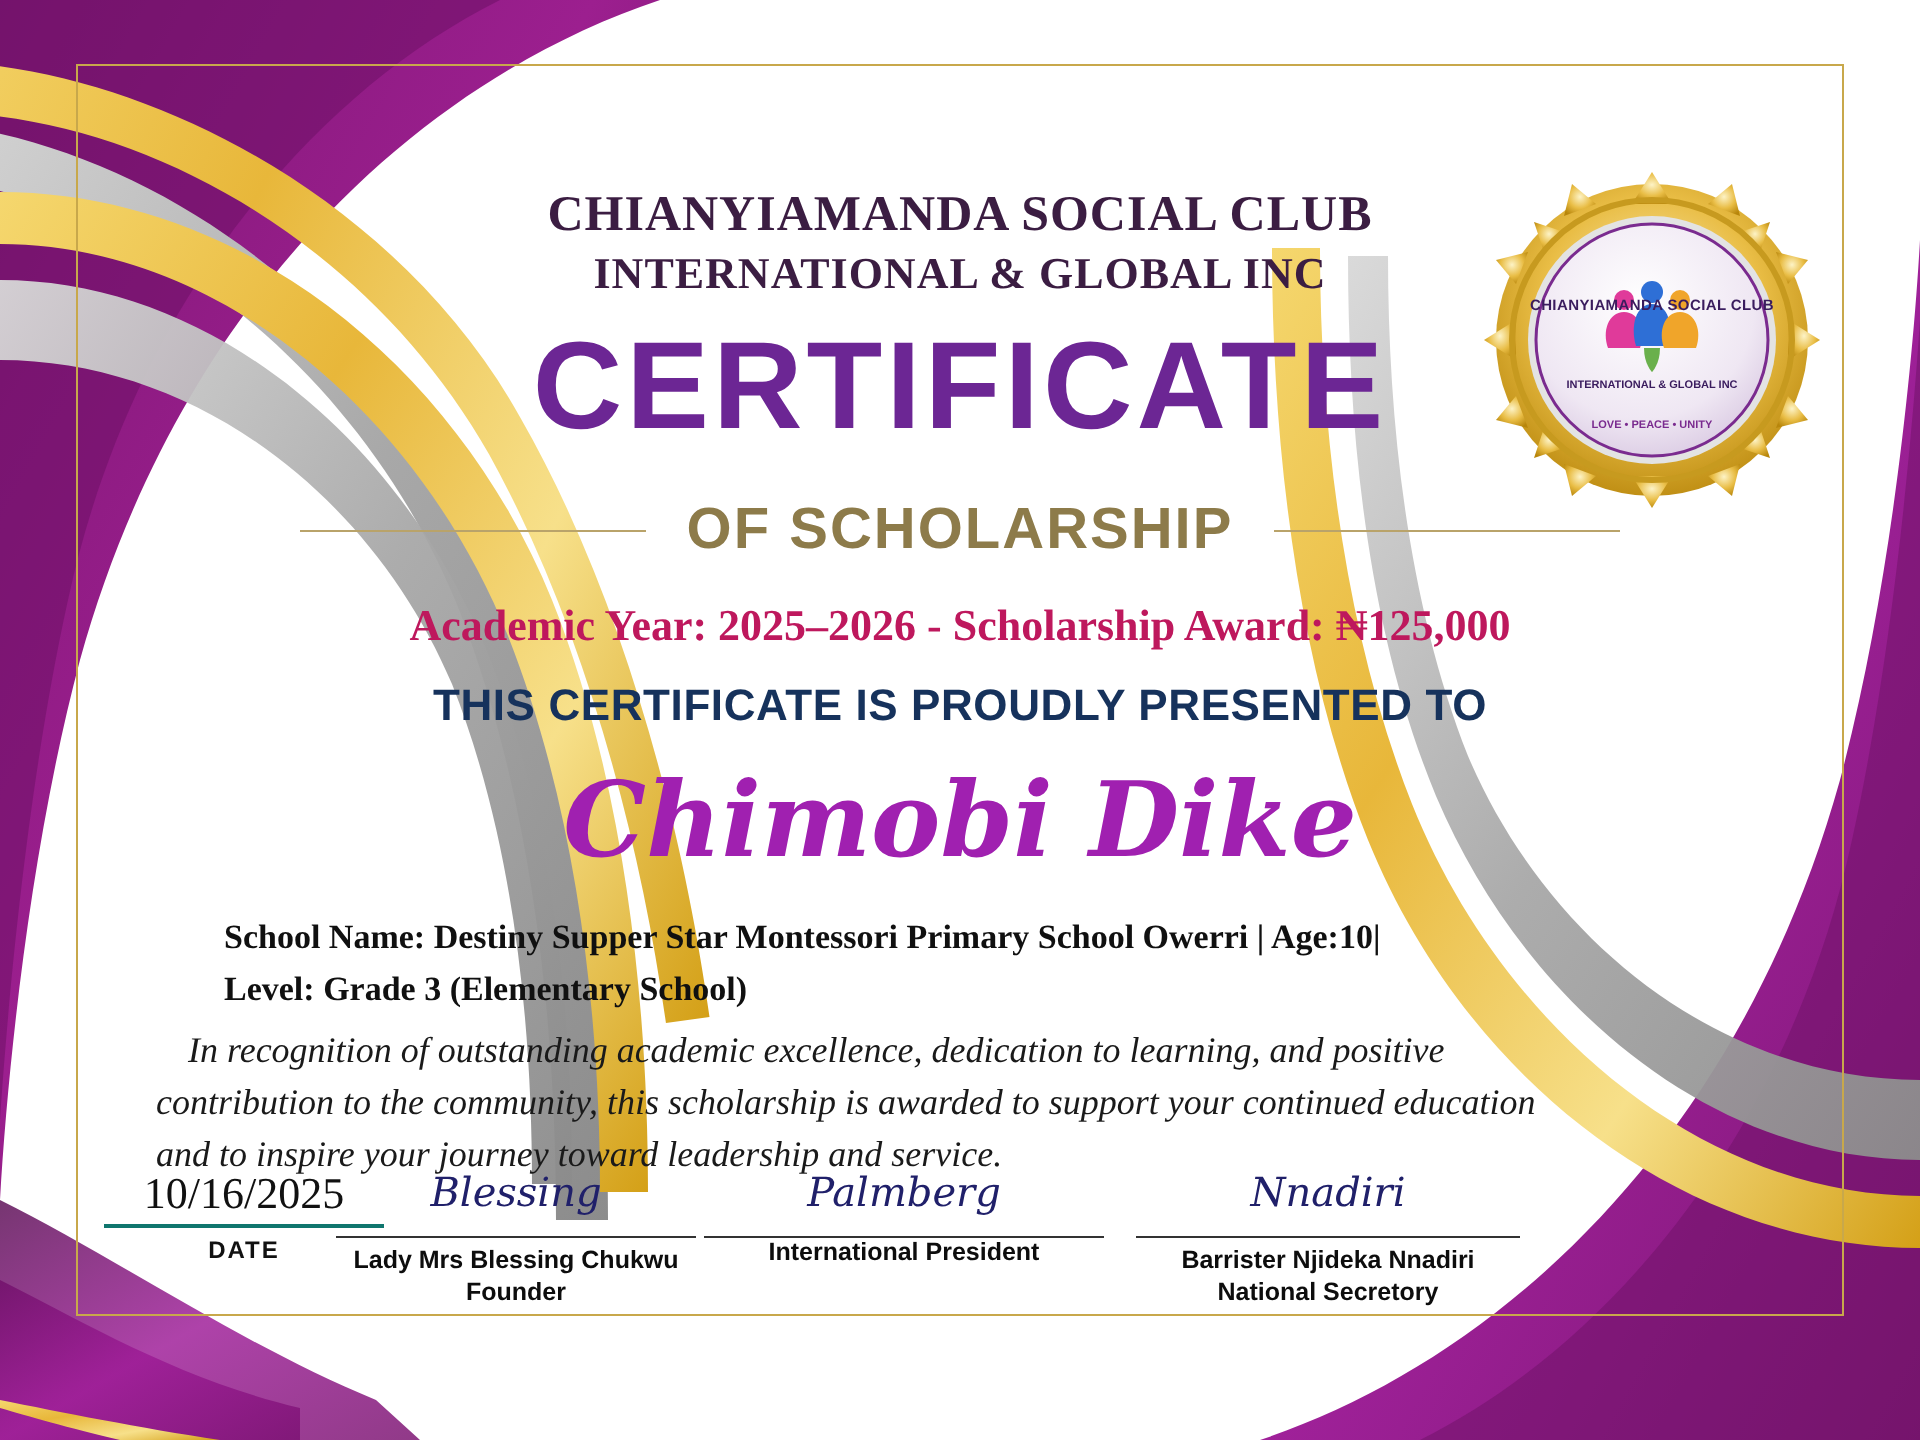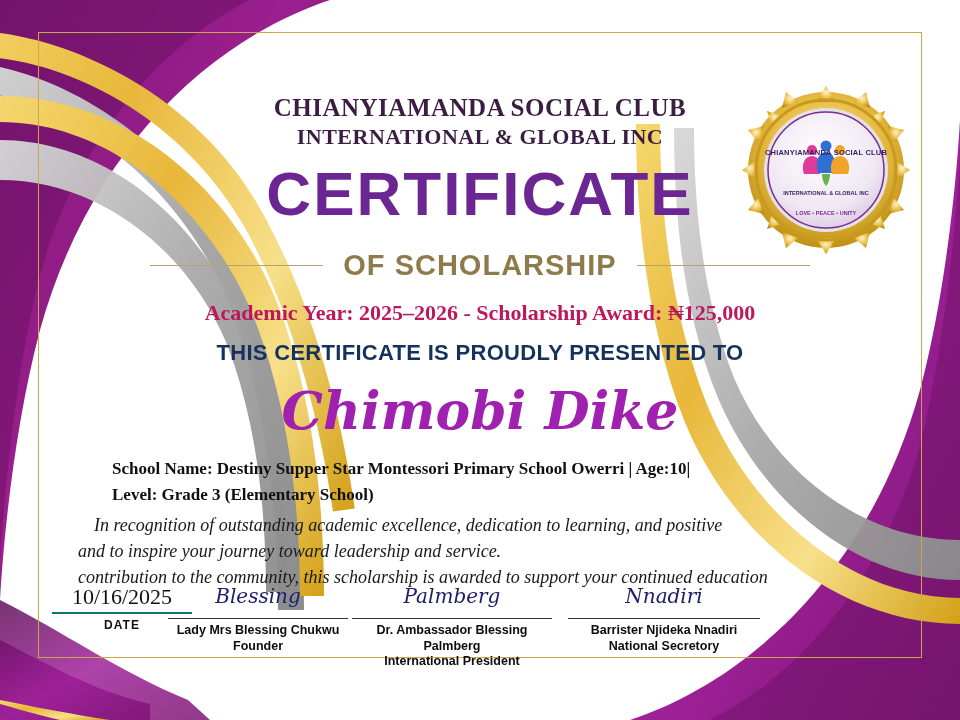--- a/index.html
+++ b/index.html
@@ -350,40 +350,39 @@
 
     <div class="recipient">Chimobi Dike</div>
 
     <div class="school-info">
       <div>School Name: Destiny Supper Star Montessori Primary School Owerri | Age:10|</div>
       <div>Level: Grade 3 (Elementary School)</div>
     </div>
 
     <div class="recognition">
       <div><span class="indent"></span><span>In recognition of outstanding academic excellence, dedication to learning, and positive</span></div>
+      <div>contribution to the community, this scholarship is awarded to support your continued education</div>
       <div>and to inspire your journey toward leadership and service.</div>
-      <div>contribution to the community, this scholarship is awarded to support your continued education</div>
     </div>
 
     <div class="date-block">
       <span class="date-value">10/16/2025</span>
       <div class="date-label">DATE</div>
     </div>
 
     <div class="sig" id="sig1">
       <div class="sig-script">Blessing</div>
       <div class="sig-line"></div>
       <div class="sig-name">Lady Mrs Blessing Chukwu</div>
       <div class="sig-role">Founder</div>
     </div>
 
     <div class="sig" id="sig2">
       <div class="sig-script">Palmberg</div>
       <div class="sig-line"></div>
-      <div class="sig-name">Dr. Ambassador Blessing Palmberg</div>
       <div class="sig-role">International President</div>
     </div>
 
     <div class="sig" id="sig3">
       <div class="sig-script">Nnadiri</div>
       <div class="sig-line"></div>
       <div class="sig-name">Barrister Njideka Nnadiri</div>
       <div class="sig-role">National Secretory</div>
     </div>
 

